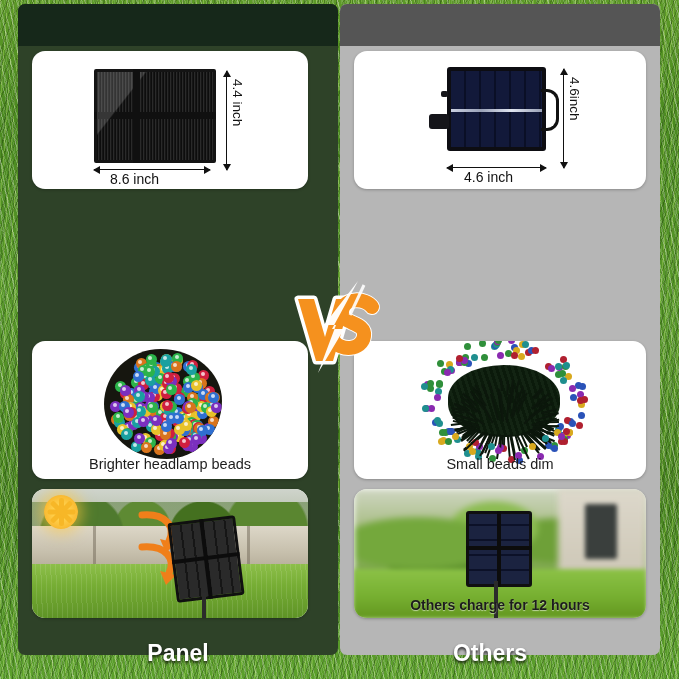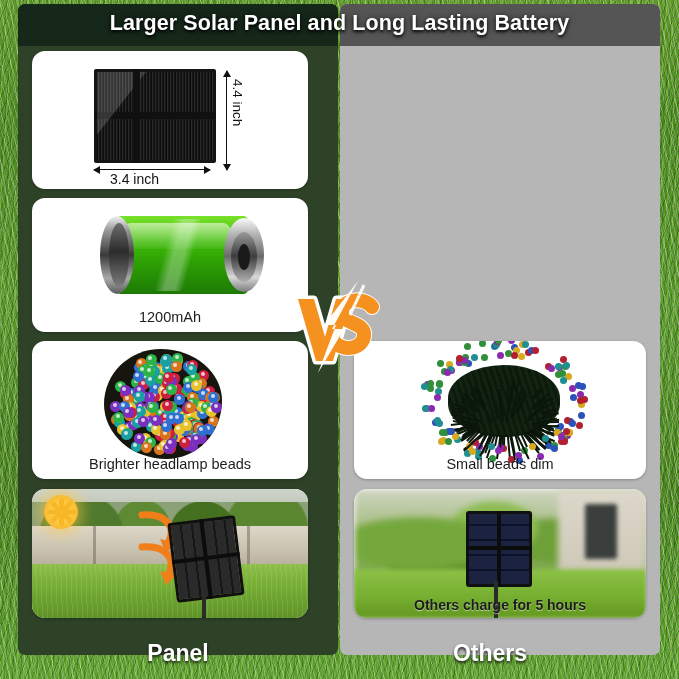--- a/index.html
+++ b/index.html
@@ -298,49 +298,45 @@
   <div class="grass"></div>
 
   <div class="col col-left">
     <div class="hdr"></div>
   </div>
 
   <div class="col col-right">
     <div class="hdr"></div>
   </div>
 
-  <div class="title">Larger Solar Panel and Long Lasting Battery</div>
 
   <div class="card cardL r1">
     <div class="panelA">
       <div class="shine"></div>
     </div>
     <div class="dimH" style="left:62px;top:118px;width:116px;"></div>
-    <div class="dimLabelH" style="left:78px;top:120px;">3.4 inch</div>
+    <div class="dimLabelH" style="left:78px;top:120px;">8.6 inch</div>
     <div class="dimV" style="left:194px;top:20px;height:99px;"></div>
     <div class="dimLabelV" style="left:198px;top:28px;">4.4 inch</div>
   </div>
 
-
-  <div class="card cardL r2">
-    <div class="batt batt-full">
-      <div class="body">
-        <div class="fill-gloss"></div>
-      </div>
-      <div class="capL">
-          <div class="capL2"></div>
-        </div>
-      <div class="capR">
-        <div class="capR2"></div>
-          <div class="capR3"></div>
-      </div>
-      <div class="sheen"></div>
+  <div class="card cardR r1">
+    <div class="panelB">
+      <div class="cells"></div>
+      <div class="busbar"></div>
+      <div class="handle"></div>
+      <div class="port"></div>
+      <div class="nub"></div>
     </div>
-    <div class="cap">1200mAh</div>
+    <div class="dimH" style="left:93px;top:116px;width:99px;"></div>
+    <div class="dimLabelH" style="left:110px;top:118px;">4.6 inch</div>
+    <div class="dimV" style="left:209px;top:18px;height:99px;"></div>
+    <div class="dimLabelV" style="left:213px;top:26px;">4.6inch</div>
   </div>
+
 
 
   <div class="card cardR r3">
     <div class="beadsB">
       <div class="coil"></div>
       <div id="spikeHost">
           <div class="spike" style="left: 59.1102px; top: 20.2779px; height: 21.22px; transform: rotate(172.67deg);"></div>
           <div class="tip" style="left: 53.4028px; top: -3.76866px; background: rgb(31, 143, 143);"></div>
           <div class="spike" style="left: 13.2366px; top: 46.7654px; height: 13.9313px; transform: rotate(102.285deg);"></div>
           <div class="tip" style="left: -3.37561px; top: 40.801px; background: rgb(31, 143, 143);"></div>
@@ -839,21 +835,21 @@
   <div class="card cardR r4">
     <div class="photoBlur">
       <div class="bgTree"></div>
       <div class="wall"></div>
       <div class="door"></div>
       <div class="lawn2"></div>
       <div class="miniPanel" style="left:112px;top:22px;width:60px;height:70px;transform:none;
            background:repeating-linear-gradient(0deg,#1b2340 0 13px,#0c1128 13px 15px);"></div>
       <div class="stake" style="left:140px;top:92px;height:37px;"></div>
     </div>
-    <div class="cap cap-photo">Others charge for 5 hours</div>
+    <div class="cap cap-photo">Others charge for 12 hours</div>
   </div>
 
   <div class="vs">
     <svg viewBox="0 0 92 92">
       <g stroke="#ffffff" stroke-width="7" stroke-linejoin="round" fill="#f5911e">
         <path d="M6 18 L22 18 L33 56 L44 18 L59 18 L41 80 L24 80 Z"></path>
         <path d="M80 26 C74 17 52 16 50 30 C48 44 74 40 72 55 C70 70 48 70 42 60" fill="none" stroke-width="16" stroke-linecap="round"></path>
       </g>
       <g fill="#f5911e">
         <path d="M6 18 L22 18 L33 56 L44 18 L59 18 L41 80 L24 80 Z"></path>

